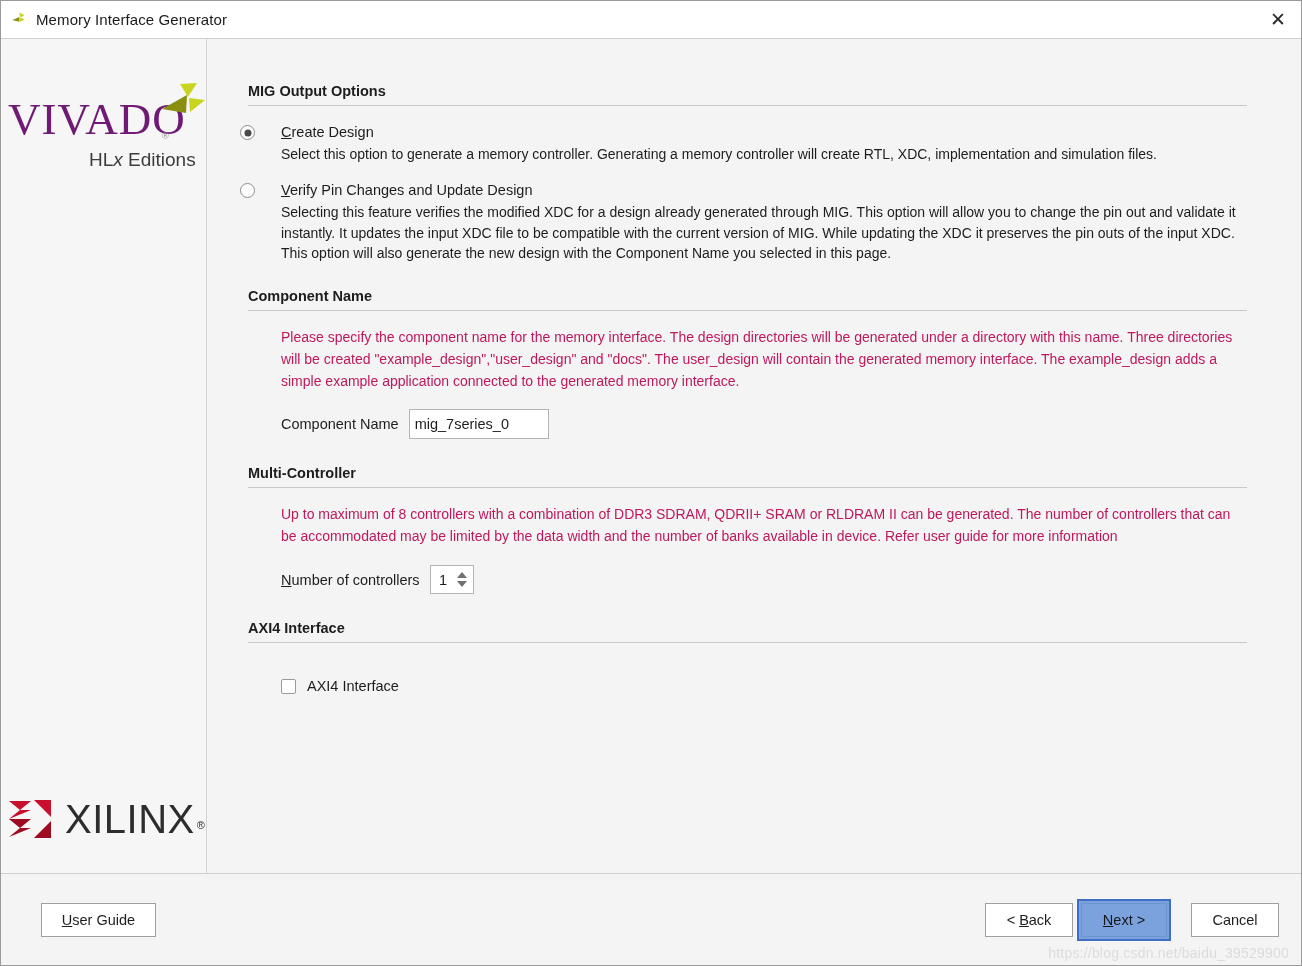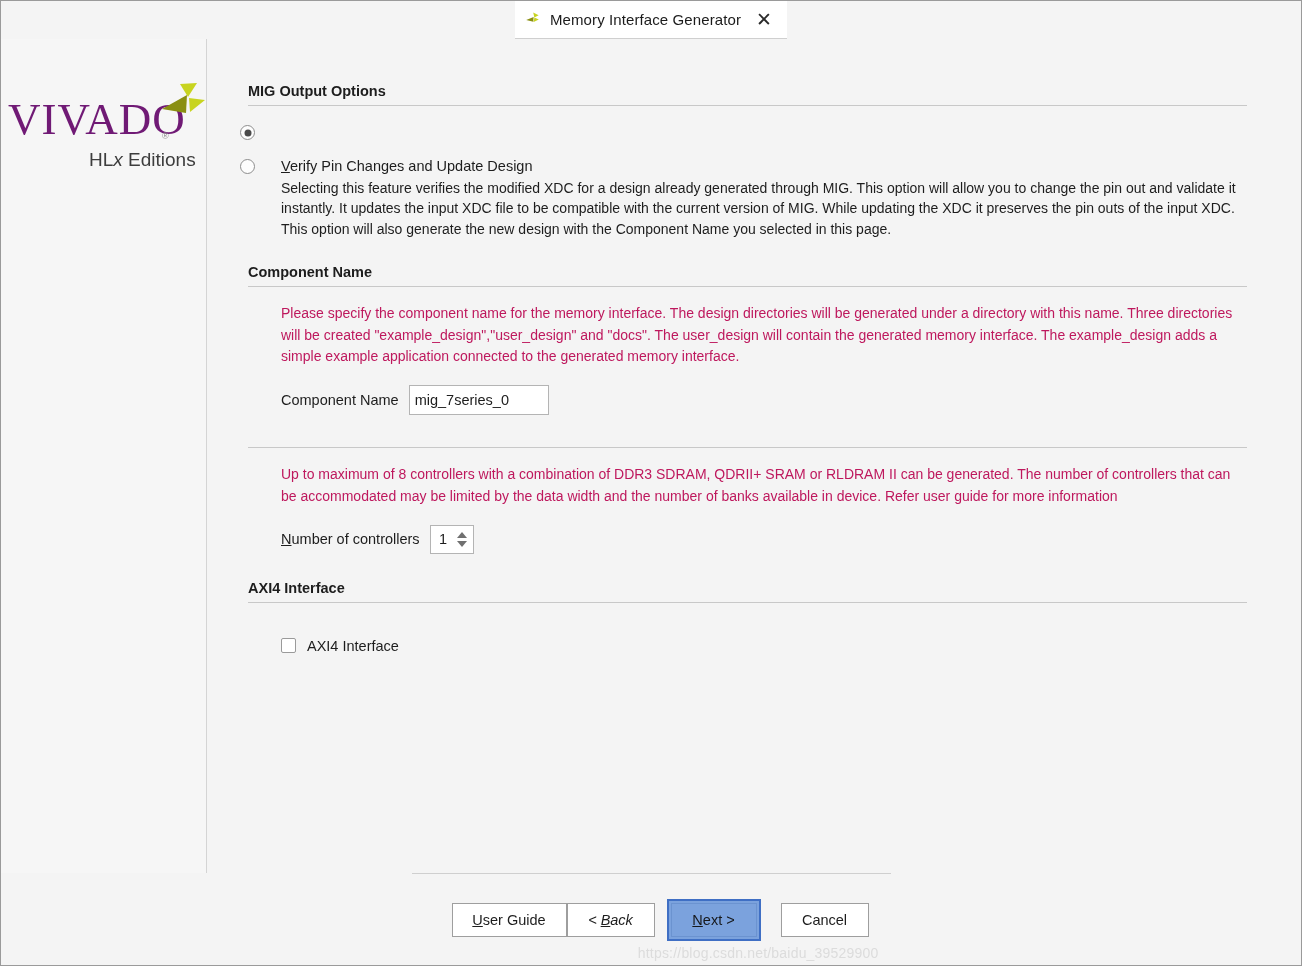--- a/index.html
+++ b/index.html
@@ -15,21 +15,20 @@
   }
   .window {
     position: relative;
     width: 1302px;
     height: 966px;
     background: #f4f4f4;
     box-sizing: border-box;
     border: 1px solid #9a9a9a;
     display: flex;
     flex-direction: column;
-    align-items: center;
   }
   
   .titlebar {
     height: 38px;
     min-height: 38px;
     background: #ffffff;
     border-bottom: 1px solid #cfcfcf;
     display: flex;
     align-items: center;
     padding-left: 9px;
@@ -319,21 +318,21 @@
     color: #1d1d1d;
     background: #ffffff;
     border: 1px solid #9e9e9e;
     height: 34px;
     min-width: 86px;
     padding: 0 14px;
     cursor: pointer;
     box-sizing: border-box;
   }
   .btn.user-guide { min-width: 115px; }
-  .btn.back { min-width: 88px; margin-right: 12px; font-style: italic; }
+  .btn.back { min-width: 88px; margin-right: 4px; }
   .btn.cancel { min-width: 88px; }
   .btn-default-wrap {
     border: 2px solid #3f6fc4;
     padding: 2px;
     background: #7ba2dd;
     box-sizing: border-box;
     margin-right: 20px;
   }
   .btn.next {
     background: #7ba2dd;
@@ -380,33 +379,48 @@
         <span class="vivado-sub"><span>HL</span><span class="italic-x">x</span><span> Editions</span></span>
         <span class="vivado-mark">
           <svg viewBox="0 0 48 46" width="48" height="46">
             <path d="M22 3 L39 2 L30 16 Z" fill="#c8d420"></path>
             <path d="M31 17 L47 19 L32 31 Z" fill="#c8d420"></path>
             <path d="M4 28 L29 14 L28 32 Z" fill="#8a8f12"></path>
           </svg>
         </span>
       </div>
 
+      <div class="xilinx-logo">
+        <span class="xilinx-mark">
+          <svg viewBox="0 0 46 44" width="46" height="44">
+            <path d="M2 4 L24 4 L13 13 L24 13 L2 22 L13 13 Z" fill="#c8102e"></path>
+            <path d="M2 22 L24 22 L13 31 L24 31 L2 40 L13 31 Z" fill="#9e0b22"></path>
+            <path d="M27 3 L44 3 L44 20 L35 11 Z" fill="#c8102e"></path>
+            <path d="M27 41 L44 41 L44 24 L35 33 Z" fill="#9e0b22"></path>
+          </svg>
+        </span>
+        <span class="xilinx-word"><span>XILINX</span><span class="xilinx-reg">®</span></span>
+      </div>
 
     </div>
 
     <div class="content">
 
       <div class="section">
         <div style="height:44px"></div>
         <div class="section-title">MIG Output Options</div>
         <div class="section-rule"></div>
 
         <div style="height:17px"></div>
         <div class="opt-row">
           <span class="radio checked"></span>
+          <span class="opt-body">
+            <div class="opt-label"><span class="mnem">C</span><span>reate Design</span></div>
+            <div class="opt-desc">Select this option to generate a memory controller. Generating a memory controller will create RTL, XDC, implementation and simulation files.</div>
+          </span>
         </div>
 
         <div style="height:17px"></div>
         <div class="opt-row">
           <span class="radio"></span>
           <span class="opt-body">
             <div class="opt-label"><span class="mnem">V</span><span>erify Pin Changes and Update Design</span></div>
             <div class="opt-desc">Selecting this feature verifies the modified XDC for a design already generated through MIG. This option will allow you to change the pin out and validate it instantly. It updates the input XDC file to be compatible with the current version of MIG. While updating the XDC it preserves the pin outs of the input XDC. This option will also generate the new design with the Component Name you selected in this page.</div>
           </span>
         </div>
@@ -420,20 +434,21 @@
         <div class="para">Please specify the component name for the memory interface. The design directories will be generated under a directory with this name. Three directories will be created "example_design","user_design" and "docs". The user_design will contain the generated memory interface. The example_design adds a simple example application connected to the generated memory interface.</div>
         <div style="height:17px"></div>
         <div class="field-row">
           <span class="field-label">Component Name</span>
           <input class="text-input" type="text" value="mig_7series_0" style="">
         </div>
       </div>
 
       <div class="section">
         <div style="height:26px"></div>
+        <div class="section-title">Multi-Controller</div>
         <div class="section-rule"></div>
         <div style="height:16px"></div>
         <div class="para">Up to maximum of 8 controllers with a combination of DDR3 SDRAM, QDRII+ SRAM or RLDRAM II can be generated. The number of controllers that can be accommodated may be limited by the data width and the number of banks available in device. Refer user guide for more information</div>
         <div style="height:17px"></div>
         <div class="field-row">
           <span class="field-label"><span class="mnem">N</span><span>umber of controllers</span></span>
           <span class="spinner">
             <span class="spinner-value">1</span>
             <span class="spinner-arrows">
               <span class="arrow-up"></span>

